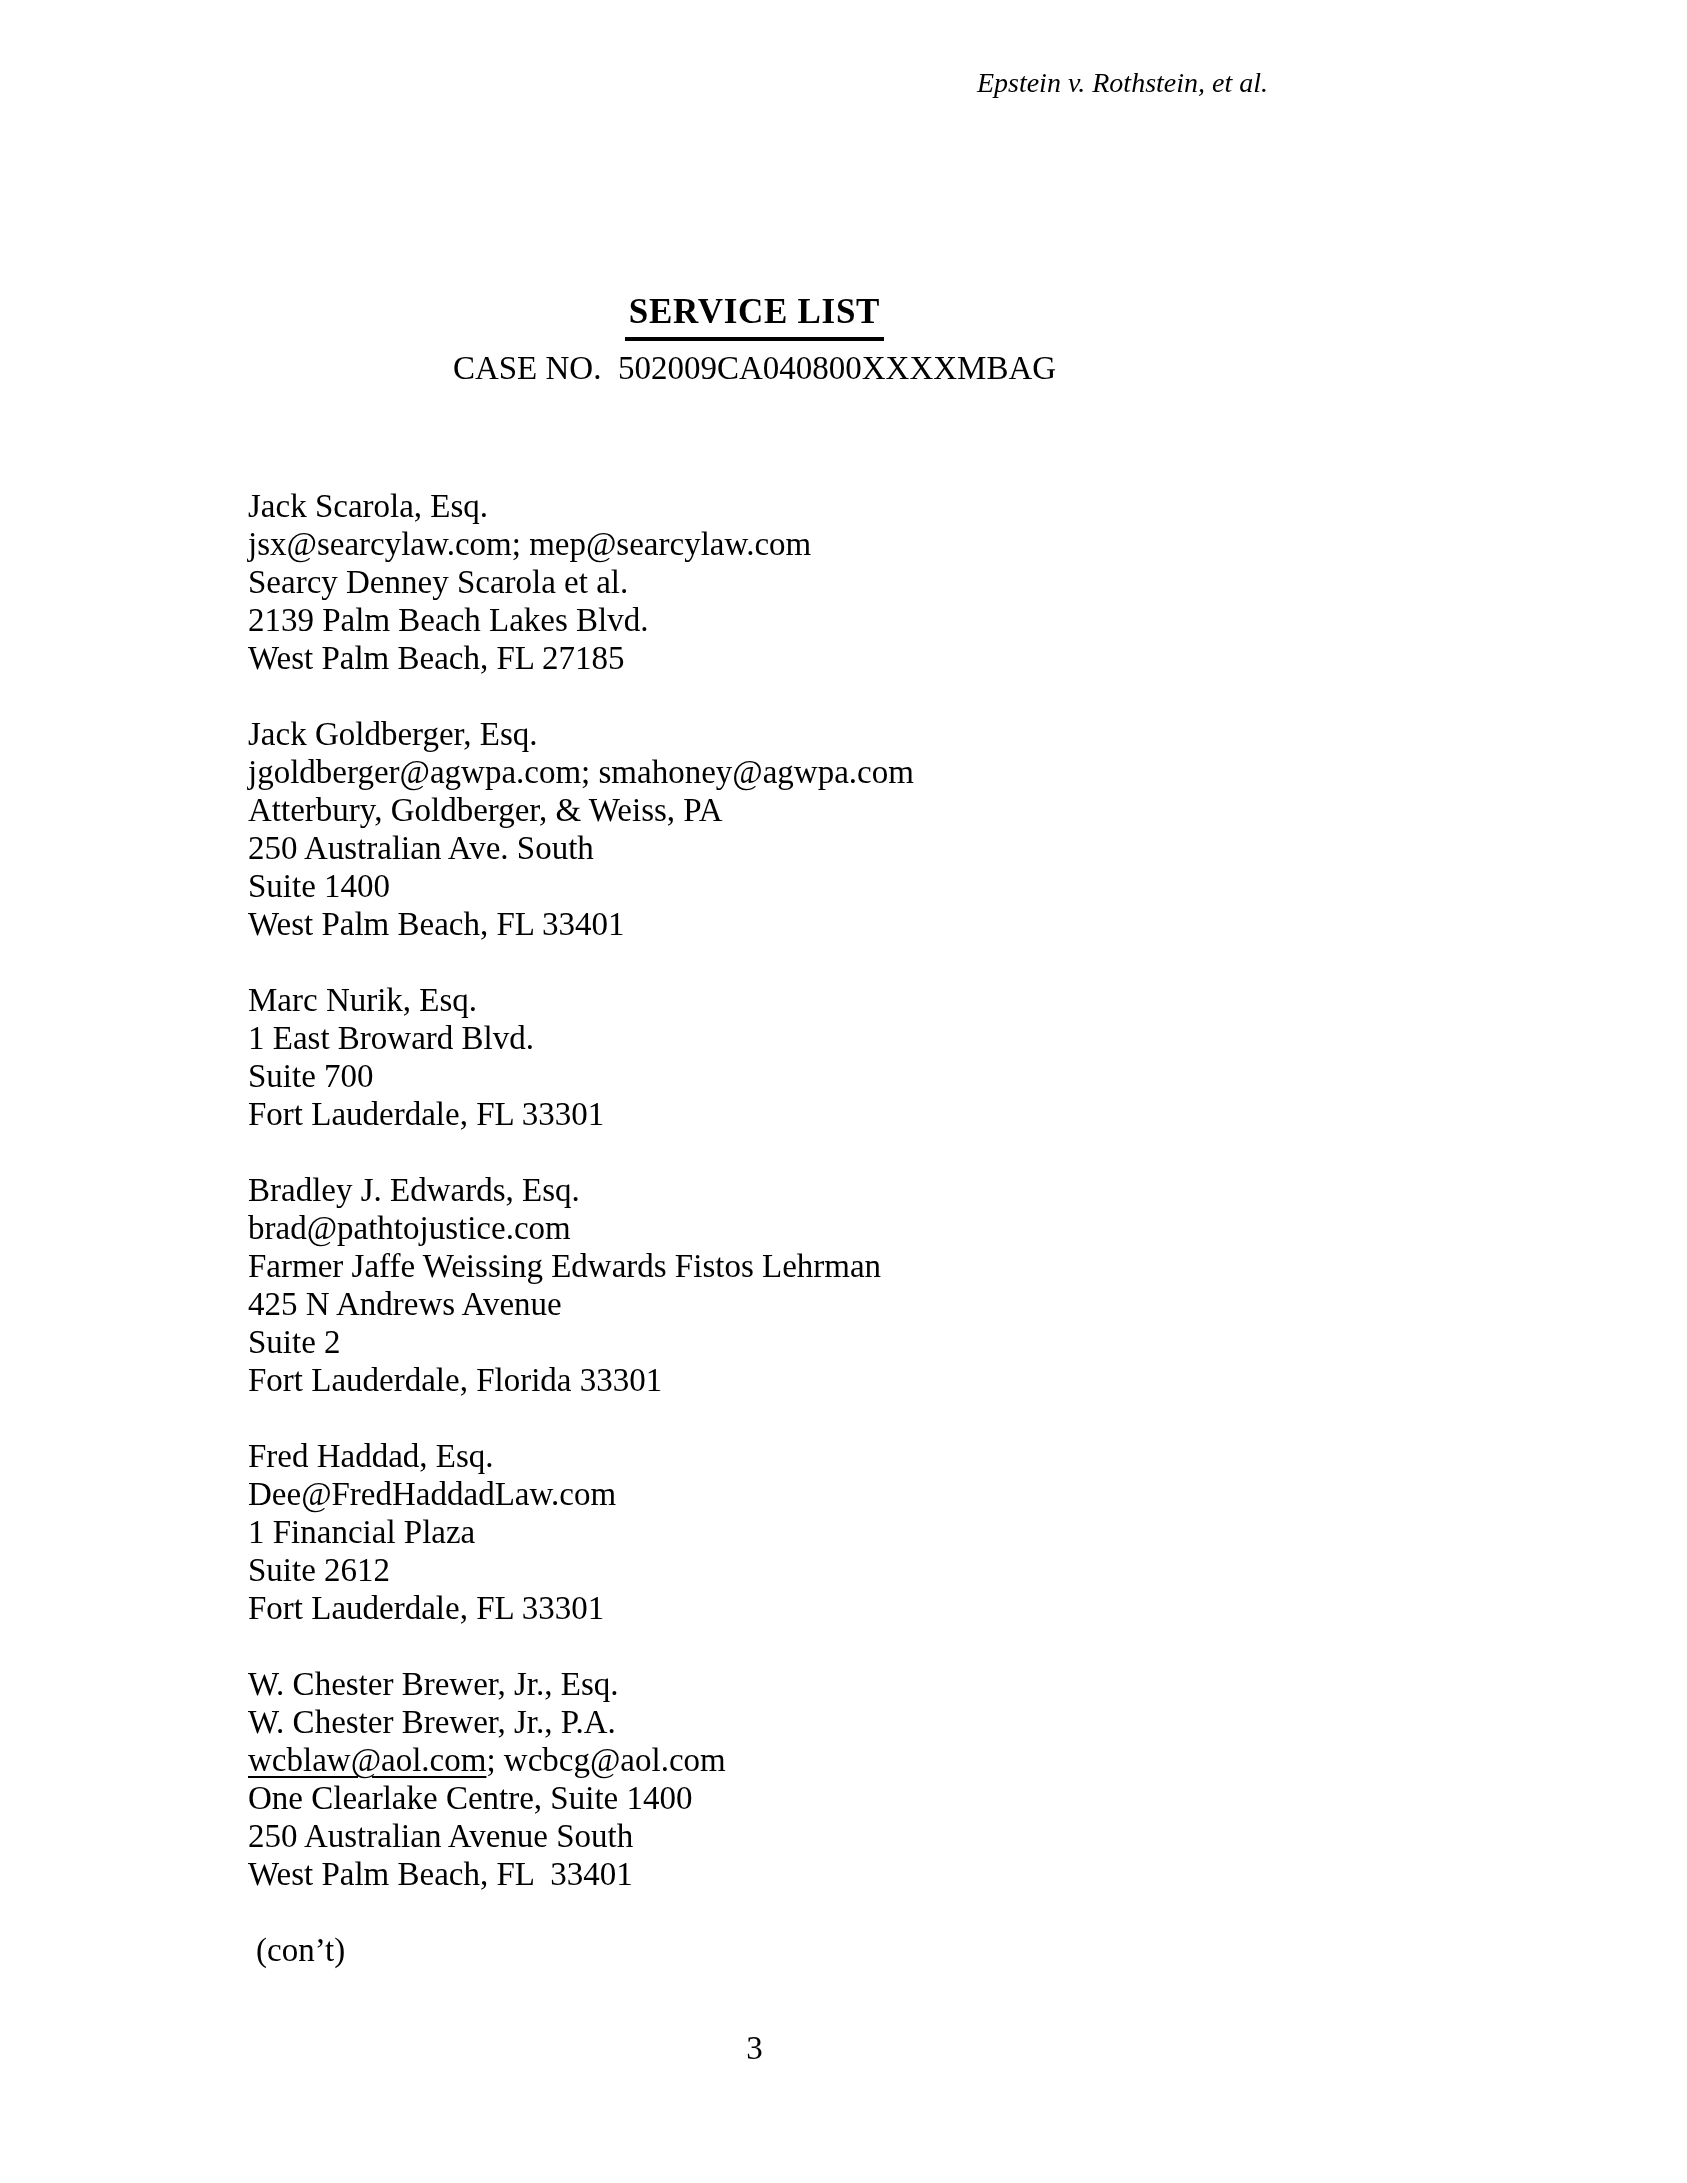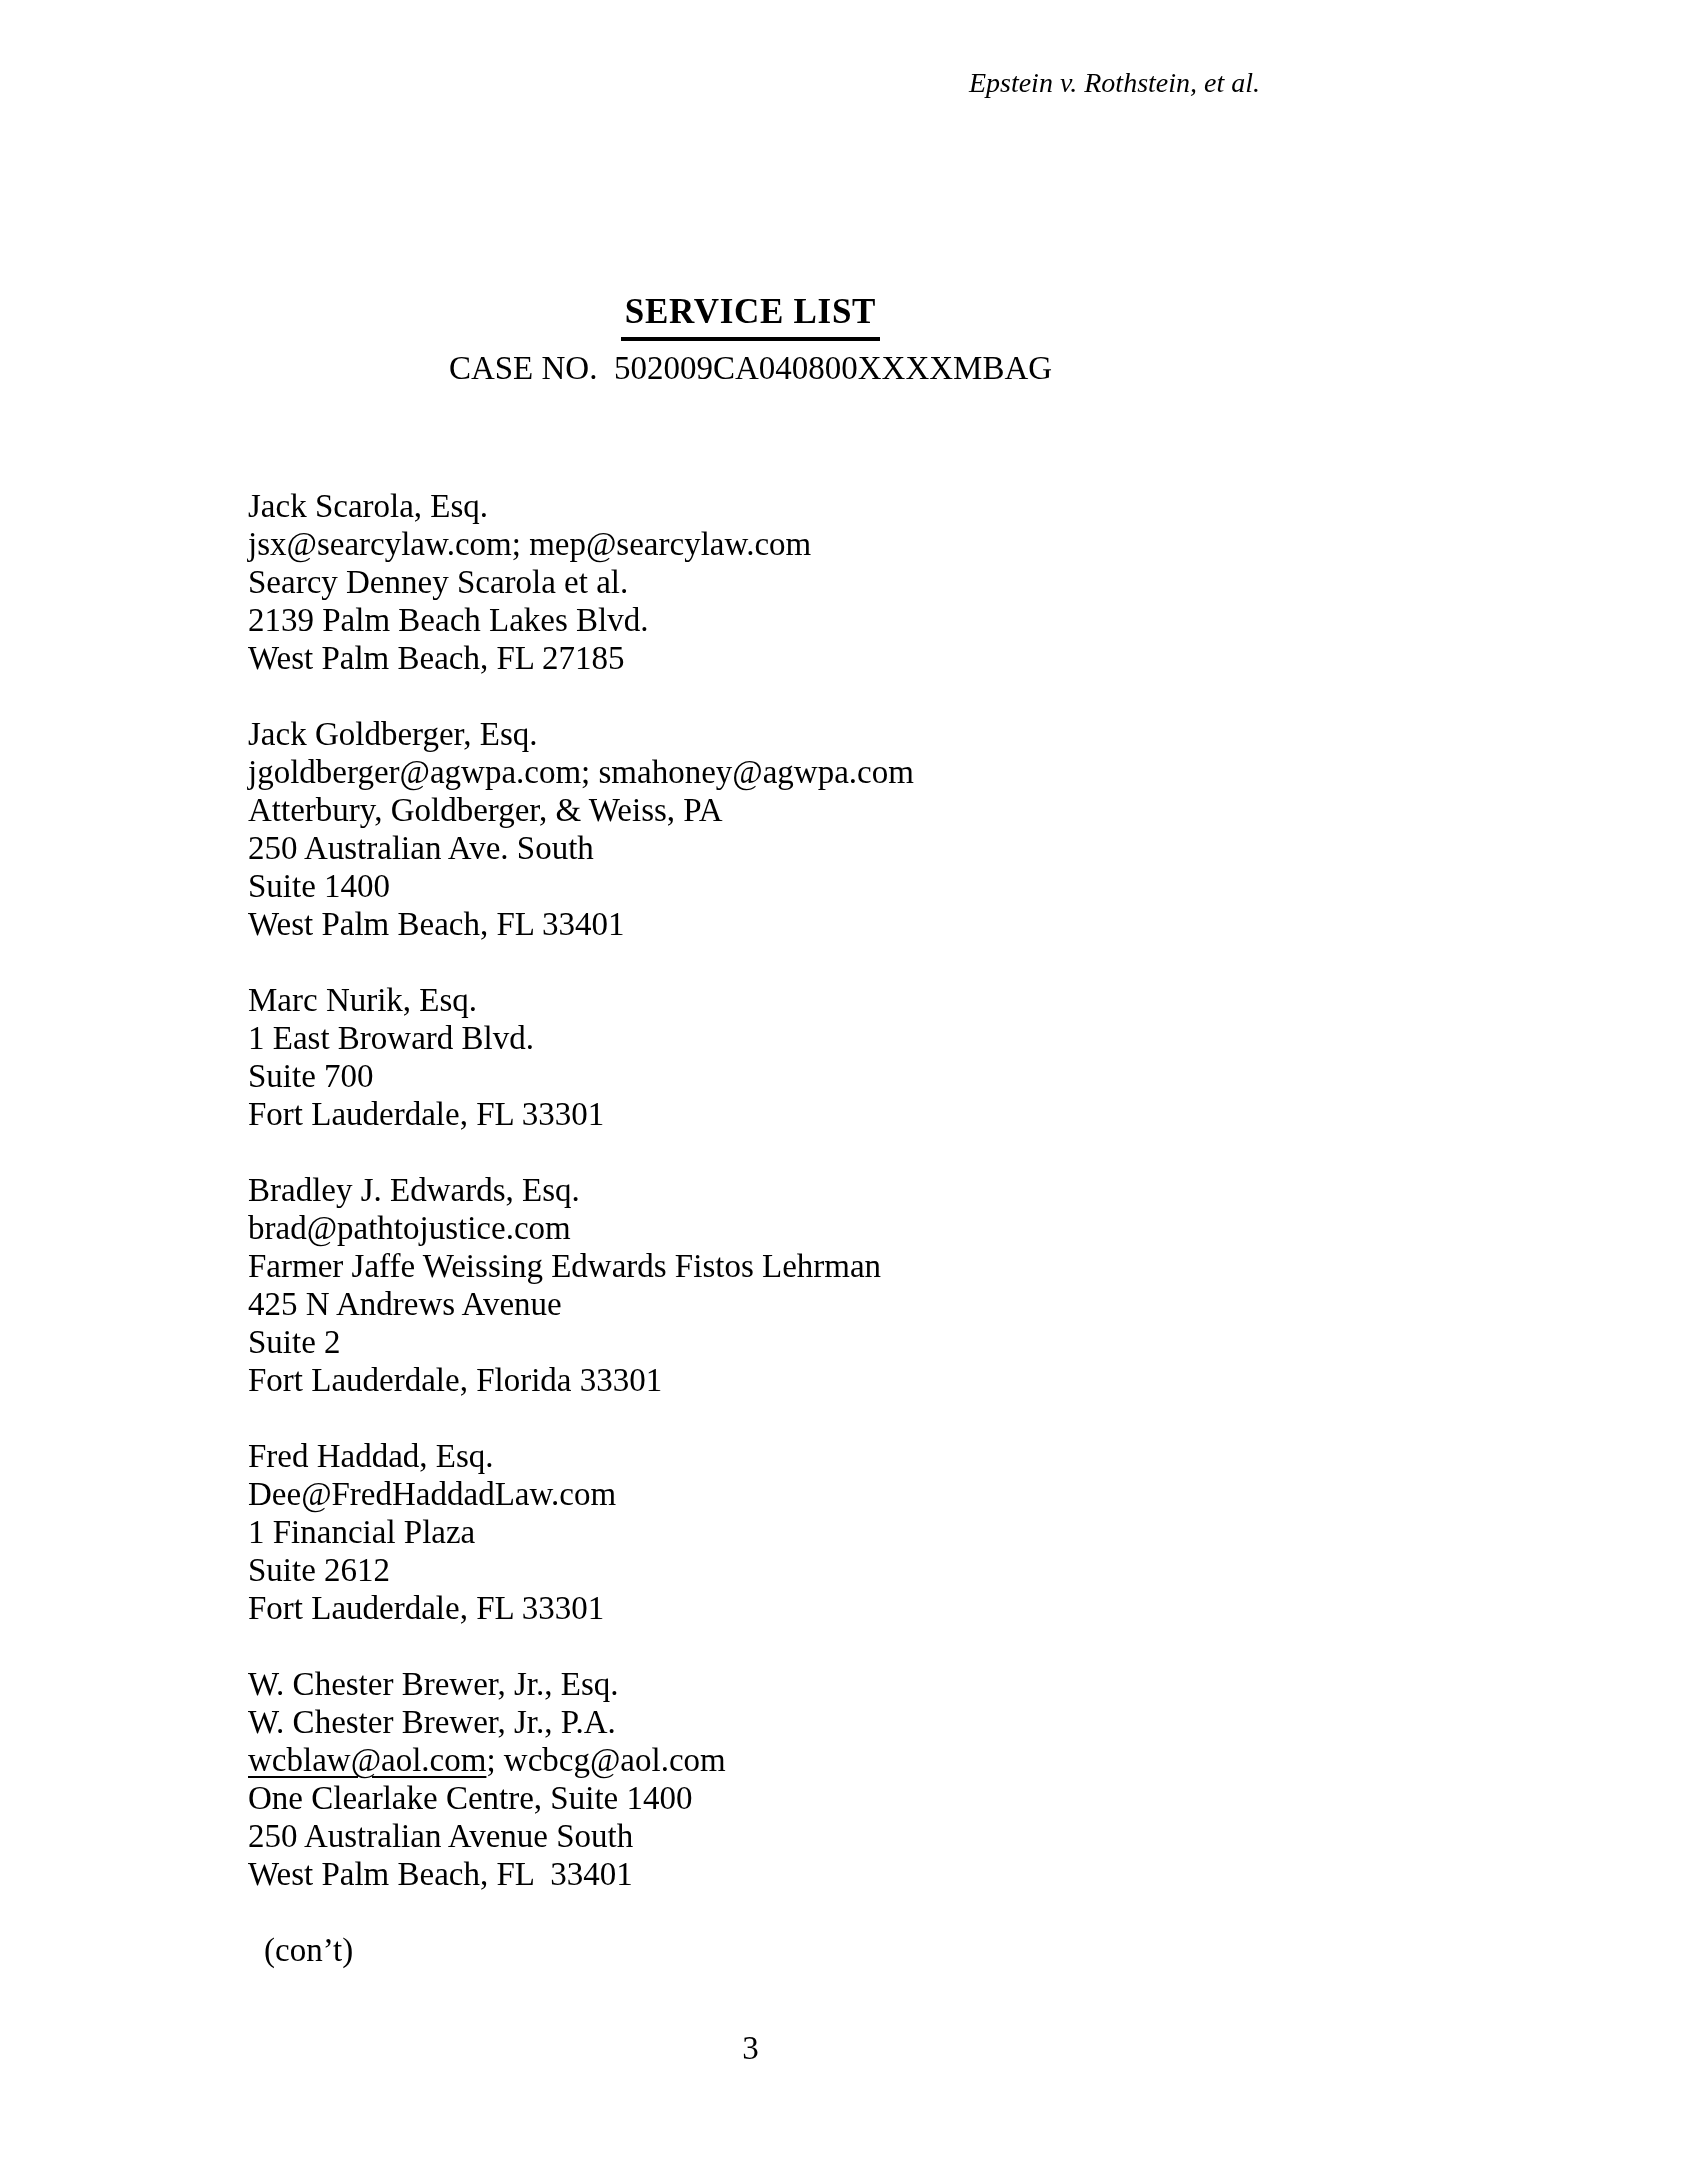--- a/index.html
+++ b/index.html
@@ -8,20 +8,21 @@
     background: #ffffff;
   }
   .page {
     position: relative;
     width: 1501px;
     height: 2183px;
     background: #ffffff;
     color: #000000;
     font-family: "Liberation Serif", "DejaVu Serif", serif;
     overflow: hidden;
+    padding-left: 8px;
   }
   .caption {
     position: absolute;
     top: 66px;
     right: 241px;
     font-style: italic;
     font-size: 28px;
     line-height: 33px;
     white-space: pre-wrap;
   }
@@ -61,21 +62,21 @@
   }
   .line {
     white-space: pre-wrap;
   }
   .u-line {
     text-decoration: underline;
     text-decoration-thickness: 2px;
     text-underline-offset: 4.6px;
   }
   .footer-note {
-    margin: 16px;
+    margin: 8px;
   }
   .page-number {
     position: absolute;
     top: 2030px;
     left: 0;
     width: 100%;
     text-align: center;
     font-size: 33px;
   }
 </style>

